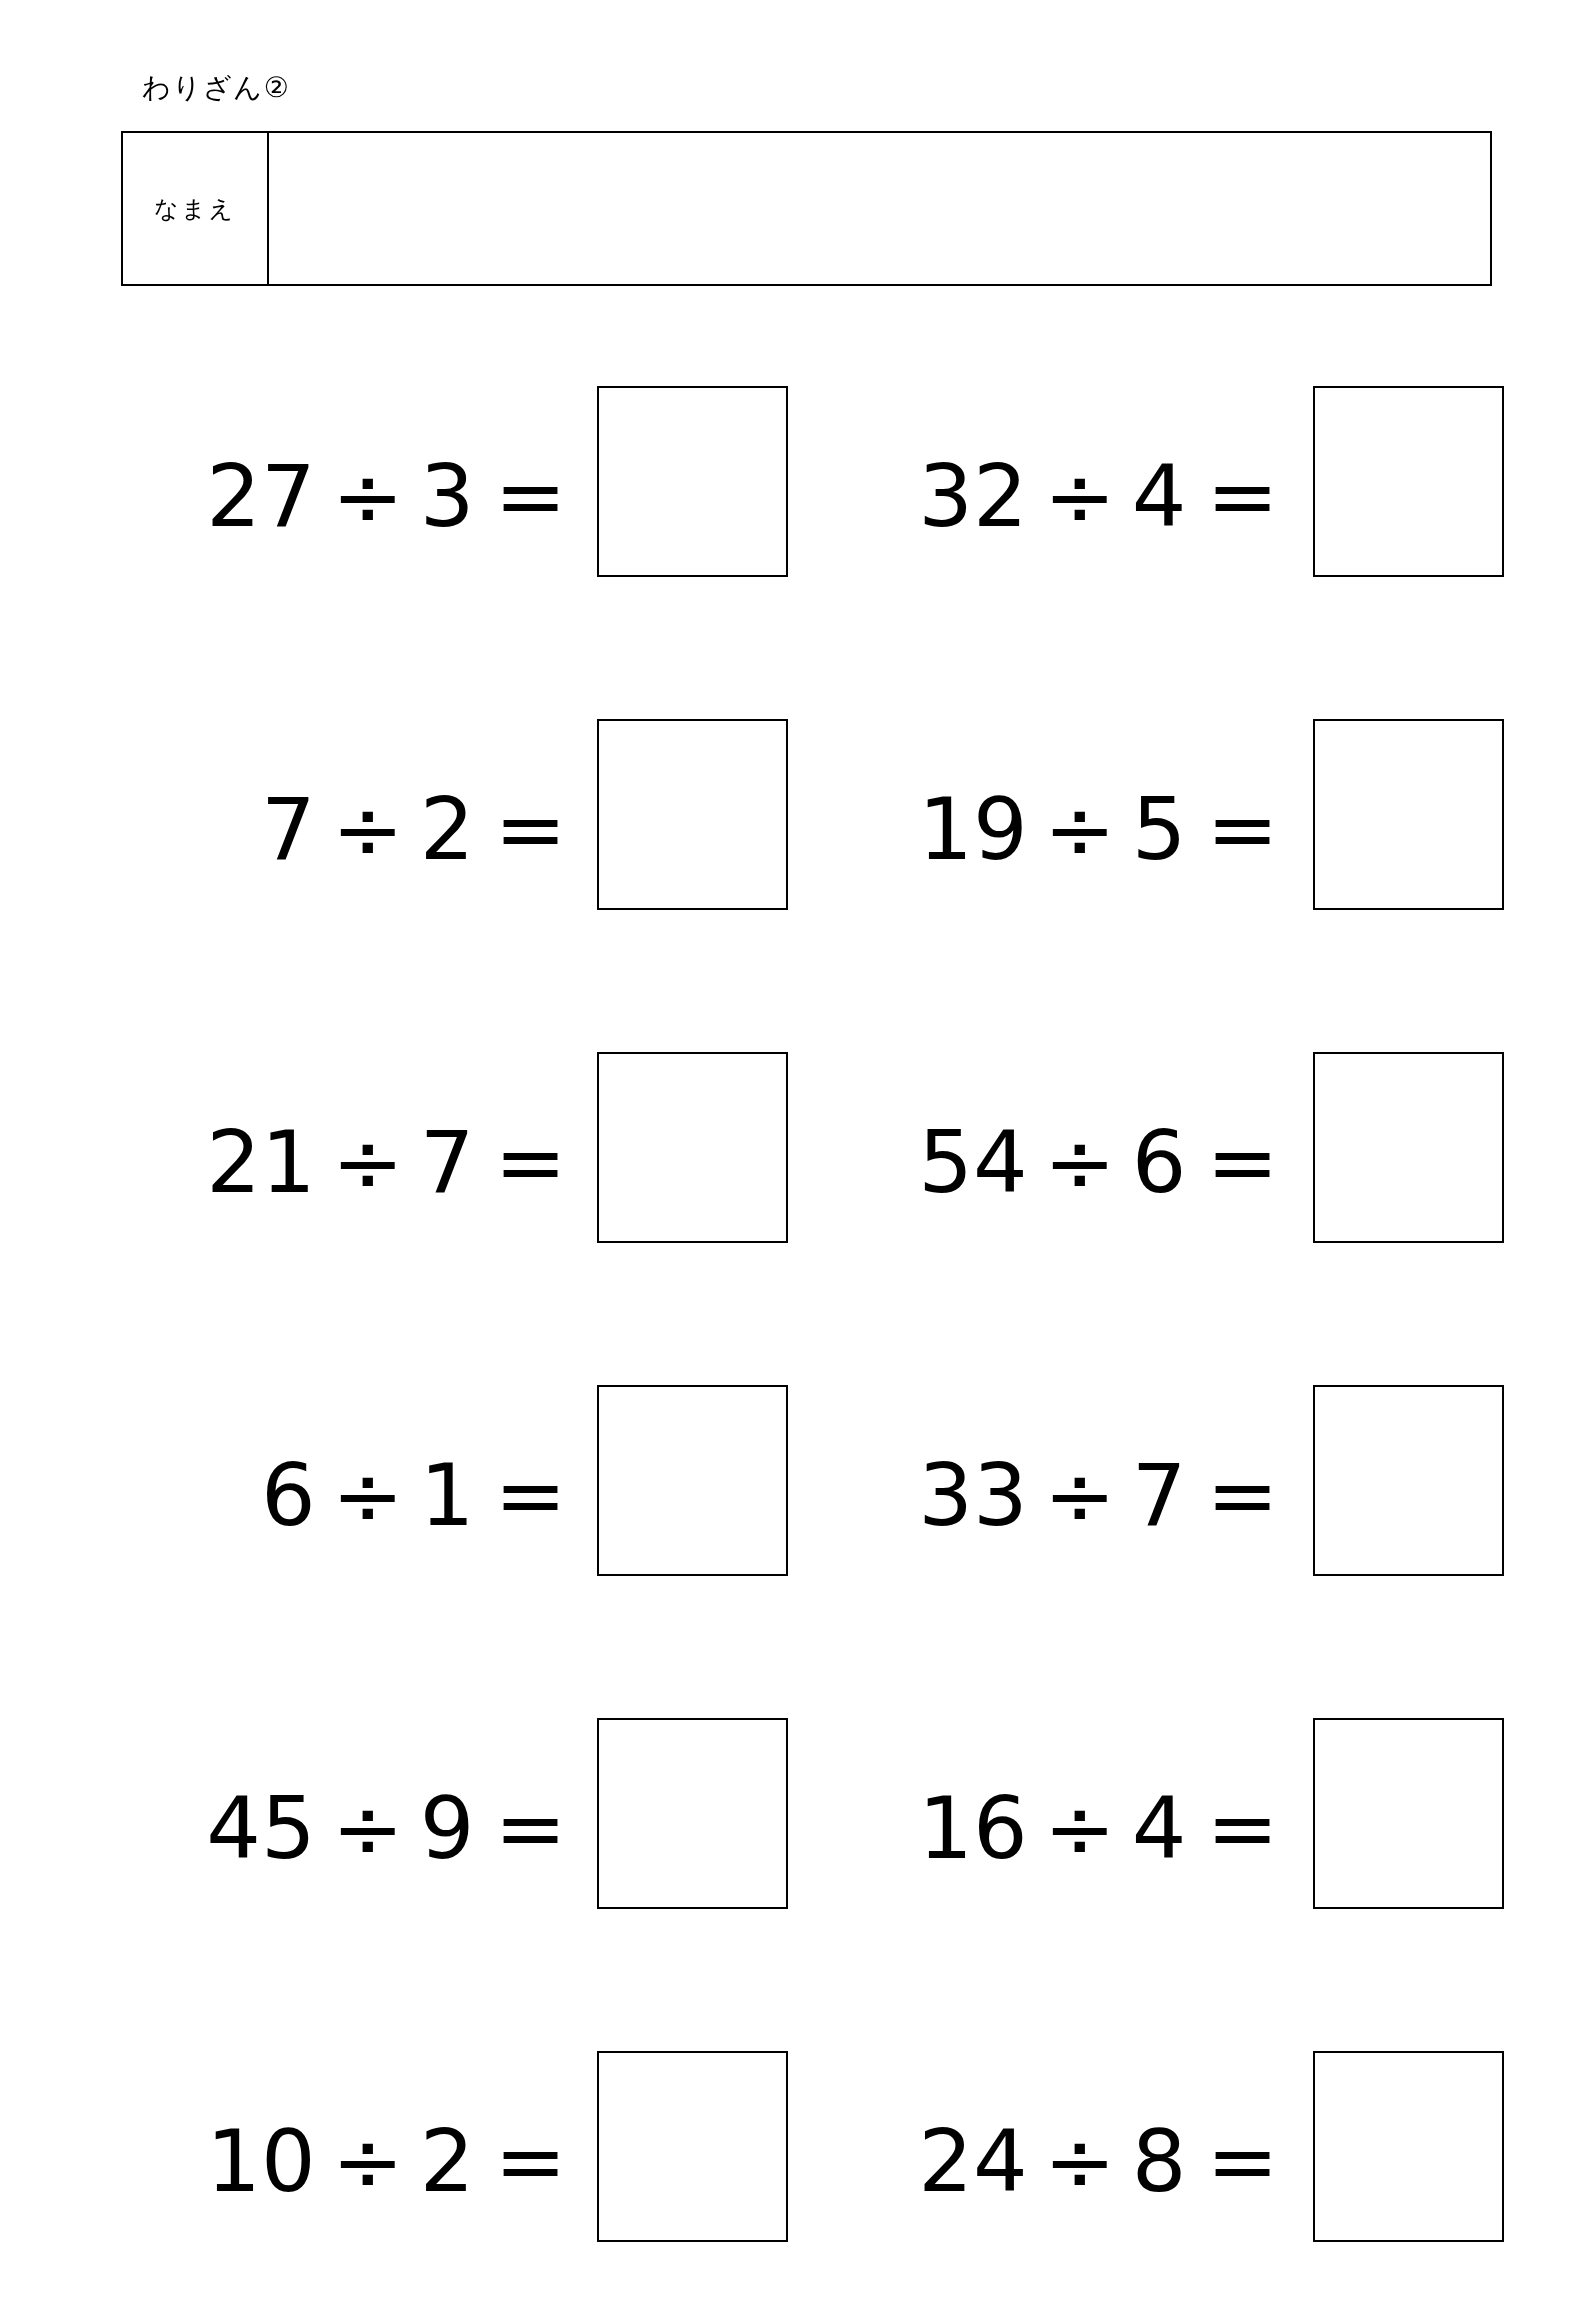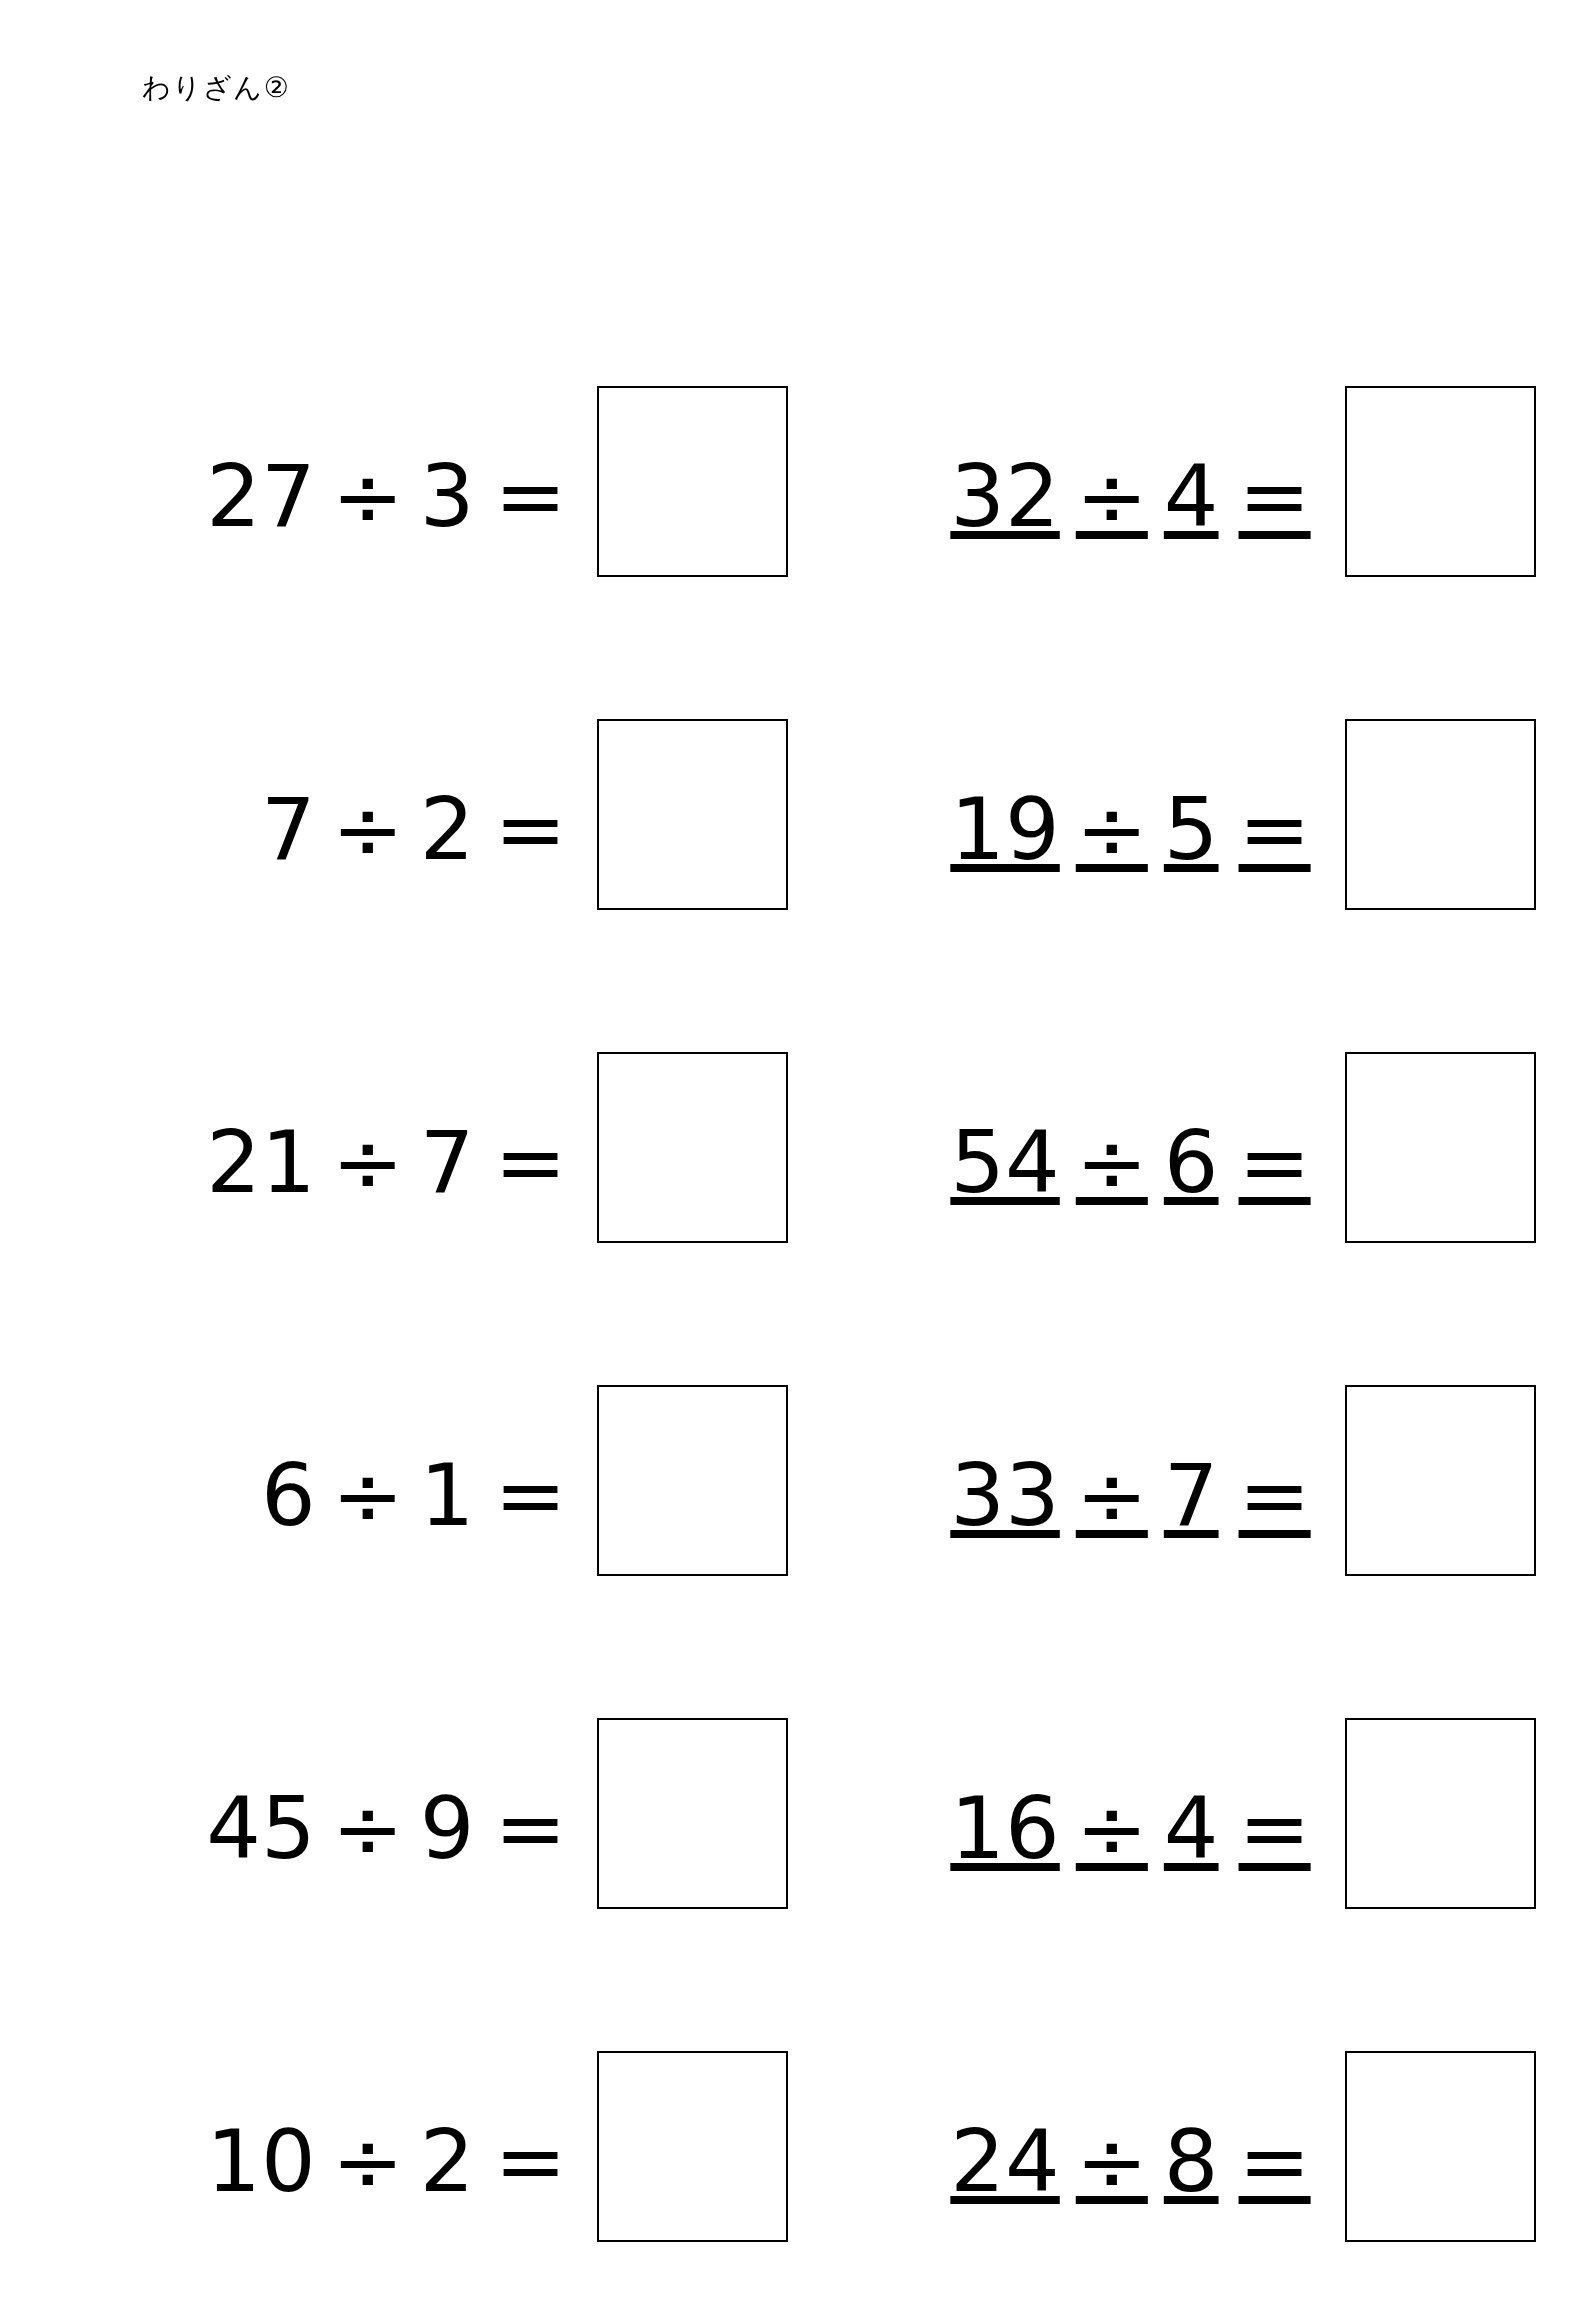--- a/index.html
+++ b/index.html
@@ -78,21 +78,21 @@
   }
 
   .problem {
     position: absolute;
     top: 0;
     height: 333px;
     display: flex;
     align-items: center;
   }
   .problem.left  { left: 86px;  width: 702px; justify-content: flex-end; }
-  .problem.right { left: 816px; width: 720px; justify-content: flex-end; text-decoration: underline; }
+  .problem.right { left: 784px; width: 720px; justify-content: flex-end; }
 
   .expr {
     font-size: 86px;
     font-family: "DejaVu Sans", sans-serif;
     font-weight: 400;
     line-height: 1;
     white-space: nowrap;
     display: flex;
     align-items: baseline;
     margin-top: 28px;
@@ -122,20 +122,26 @@
     margin-left: 20px;
   }
 </style>
 </head>
 <body>
 
 <div class="sheet">
 
   <div class="worksheet-title">わりざん②</div>
 
+  <div class="name-row">
+    <div class="name-label-cell">
+      <span class="name-label">なまえ</span>
+    </div>
+    <div class="name-write-area"></div>
+  </div>
 
   <div class="problems">
 
     <div class="prow">
       <div class="problem left">
         <div class="expr">
           <span class="num">27</span>
           <span class="op">÷</span>
           <span class="num">3</span>
           <span class="eq">=</span>

